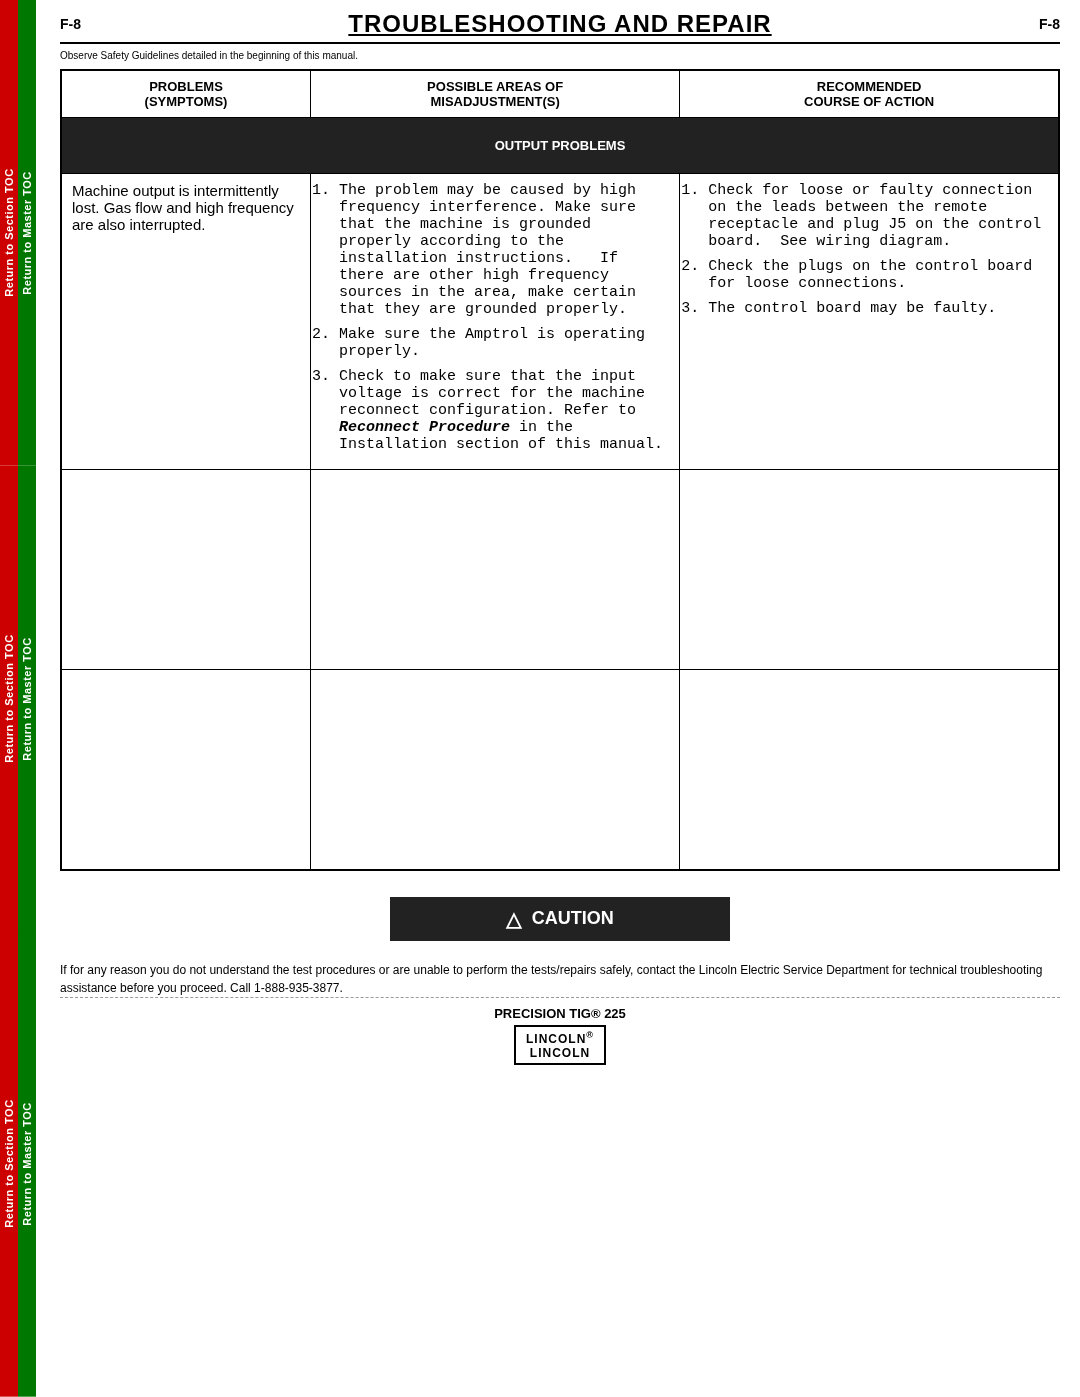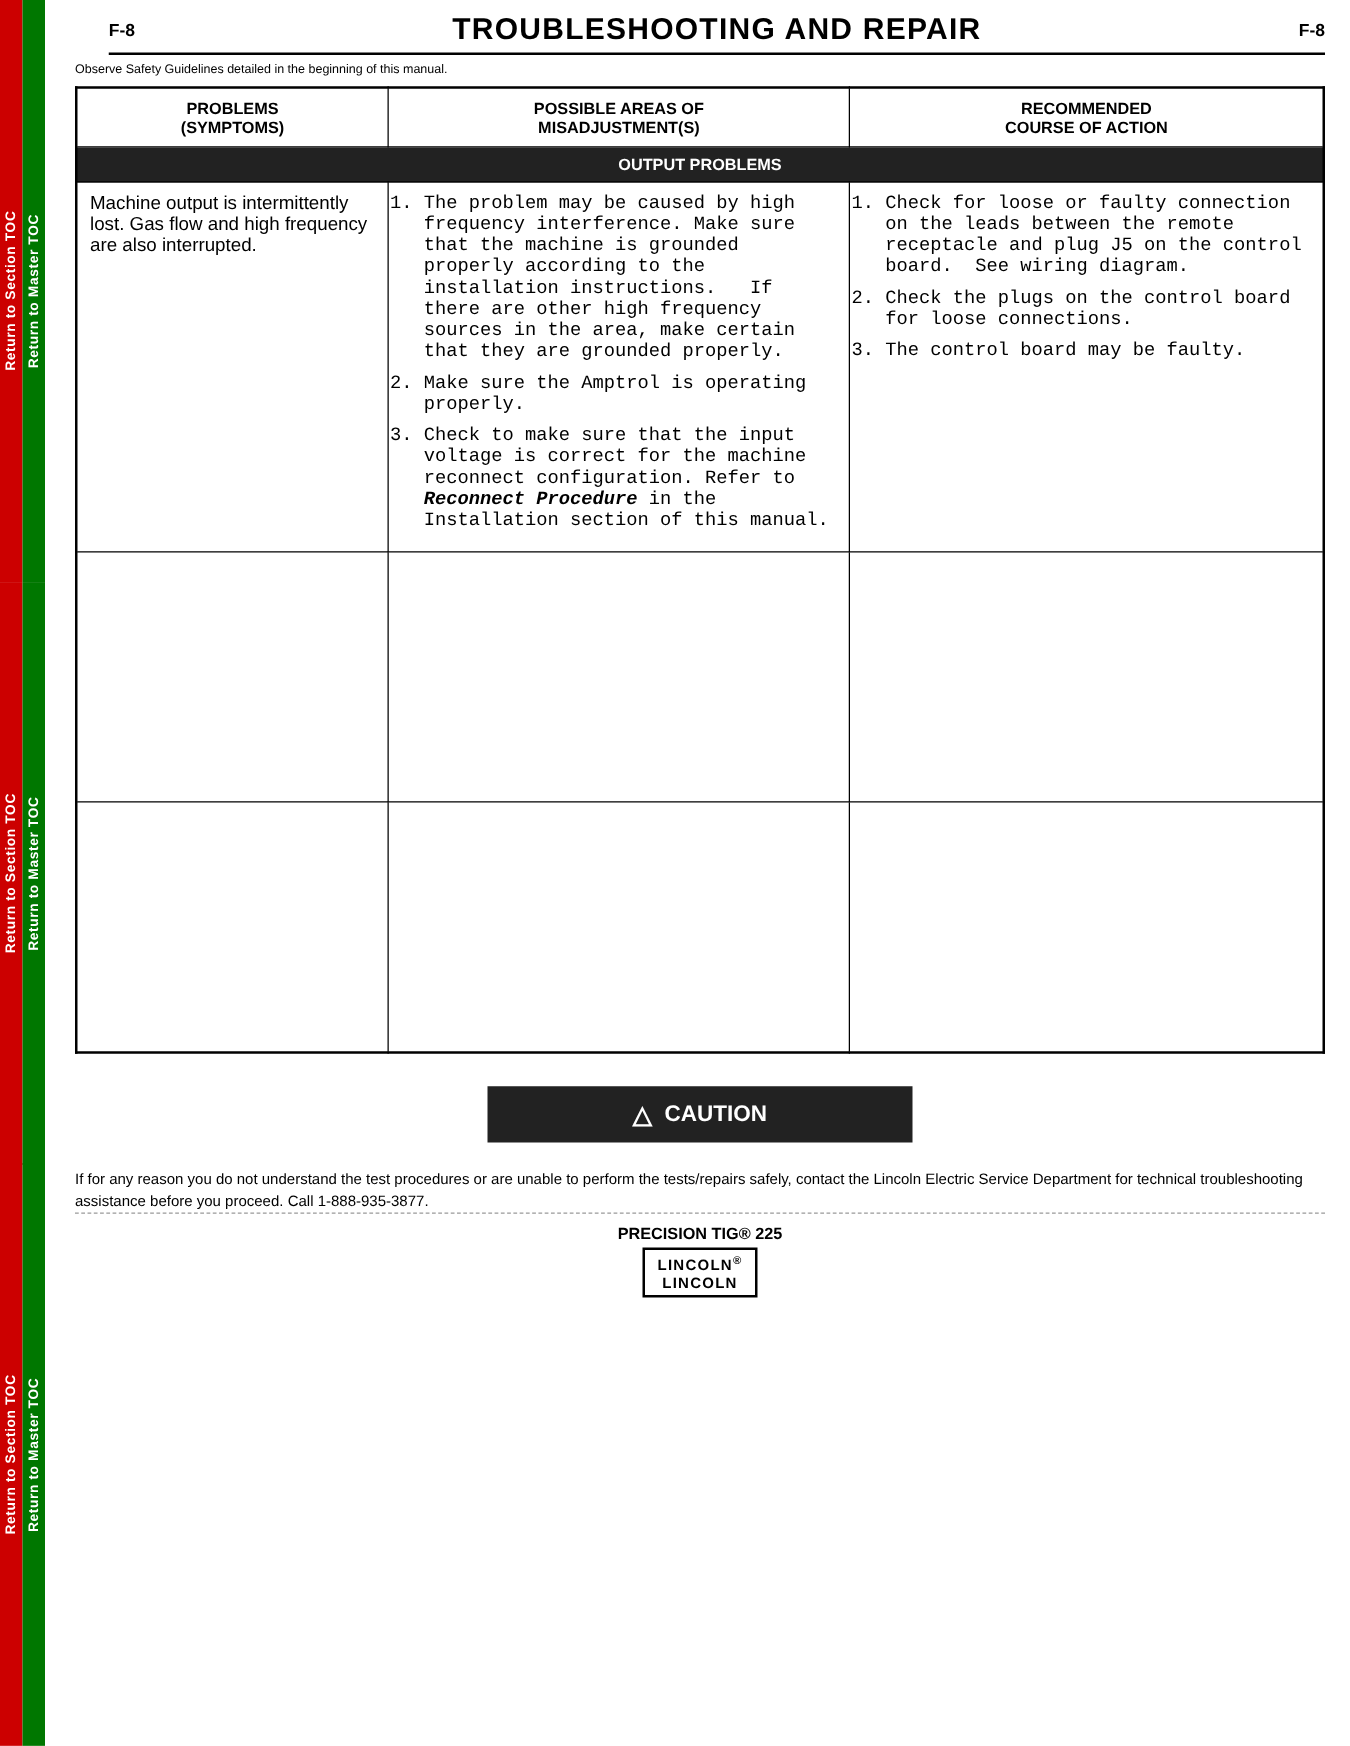--- a/index.html
+++ b/index.html
@@ -52,31 +52,31 @@
     }
 
     
     .page-header {
       display: flex;
       align-items: center;
       justify-content: space-between;
       border-bottom: 2px solid #000;
       padding-bottom: 4px;
       margin-bottom: 6px;
-      margin-left: 27px;
     }
     .page-number-left {
       font-weight: bold;
       font-size: 14px;
     }
     .page-title {
       font-size: 24px;
       font-weight: bold;
       text-transform: uppercase;
       letter-spacing: 1px;
+      text-decoration: underline;
     }
     .page-number-right {
       font-weight: bold;
       font-size: 14px;
     }
 
     .safety-note {
       font-size: 10px;
       margin-bottom: 8px;
     }
@@ -102,21 +102,21 @@
       vertical-align: top;
       font-size: 15px;
     }
 
     .section-header-row td {
       background: #222;
       color: #fff;
       font-weight: bold;
       text-align: center;
       font-size: 13px;
-      padding: 6px;
+      padding: 20px;
       margin-top: 36px;
     }
 
     .col-problems { width: 25%; }
     .col-misadjust { width: 37%; }
     .col-action { width: 38%; }
 
     .main-table td ol {
       padding-left: 18px;
     }

